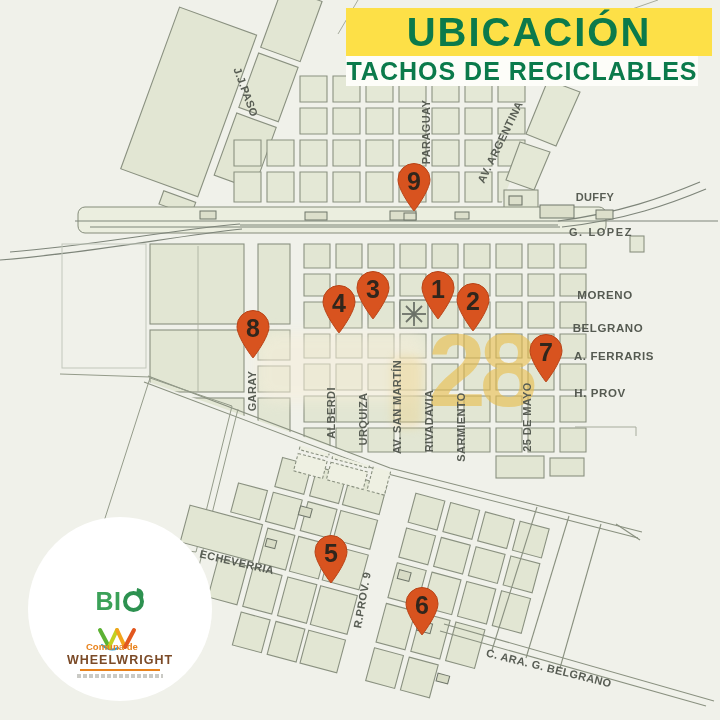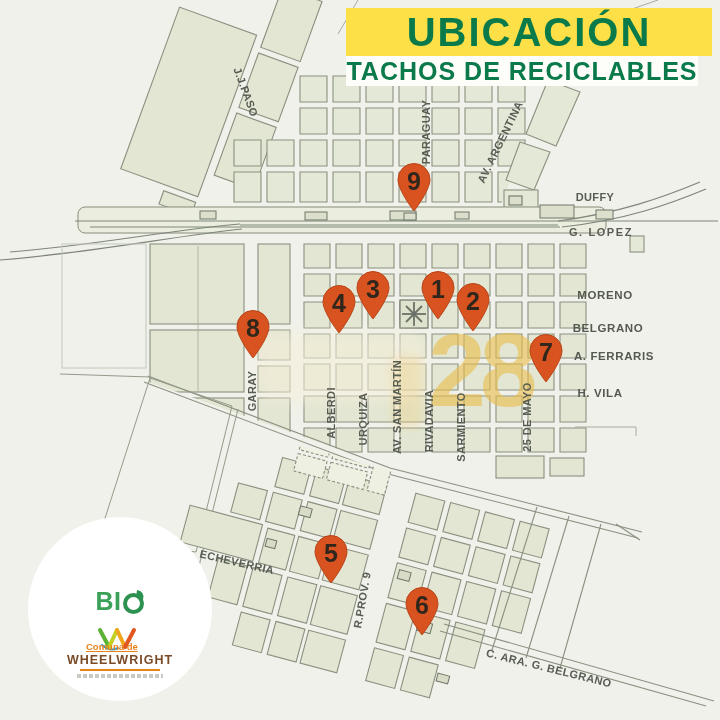--- a/index.html
+++ b/index.html
@@ -27,27 +27,27 @@
   .t2{font:800 25px/1 "Liberation Sans",sans-serif;color:#0b7a4b;letter-spacing:1px;}
   
   .pin{position:absolute;width:38px;height:50px;z-index:4;}
   .pin svg{position:absolute;left:0;top:0;}
   .pin .num{position:absolute;left:0;top:4px;width:100%;text-align:center;
             font:800 25px/1.2 "Liberation Sans",sans-serif;color:#31261c;}
   
   .logo{position:absolute;left:28px;top:517px;width:184px;height:184px;background:#ffffff;
         border-radius:50%;z-index:5;}
   .biowheel{position:absolute;top:72px;left:0;right:0;display:flex;justify-content:center;
-            align-items:flex-end;font:800 25px/1 "Liberation Sans",sans-serif;color:#3ba158;letter-spacing:.5px;}
+            align-items:center;font:800 25px/1 "Liberation Sans",sans-serif;color:#3ba158;letter-spacing:.5px;}
   .o-ring{width:21px;height:21px;border:4px solid #2d9150;border-radius:50%;margin:0 1px;
           position:relative;box-sizing:border-box;}
   .o-leaf{position:absolute;width:8px;height:8px;background:#2d9150;border-radius:0 80% 0 80%;
           top:-6px;right:-4px;transform:rotate(15deg);}
   .org{position:absolute;top:108px;left:0;right:0;text-align:center;}
-  .comuna{font:700 9.5px/1 "Liberation Sans",sans-serif;color:#e8821c;margin:-9px 0 0 58px;text-align:left;text-decoration:underline;}
+  .comuna{font:700 9.5px/1 "Liberation Sans",sans-serif;color:#e8821c;margin:-9px 0 0 58px;text-align:left;}
   .wheelwright{font:800 12.5px/1.3 "Liberation Sans",sans-serif;color:#7b4a27;letter-spacing:1px;}
   .rule{width:80px;height:2px;background:#e8821c;margin:1px auto 3px;}
   .tagline{width:86px;height:4px;margin:0 auto;opacity:.7;
            background:repeating-linear-gradient(90deg,#b3b3ac 0 4px,transparent 4px 6px);}
 </style>
 </head>
 <body>
 
 <div class="stage">
 
@@ -202,21 +202,21 @@
   <div class="wm24">28</div>
 
   <div class="sl" style="left:246px;top:92px;transform:translate(-50%,-50%) rotate(70deg);">J.J.PASO</div>
   <div class="sl" style="left:426px;top:132px;transform:translate(-50%,-50%) rotate(-90deg);">PARAGUAY</div>
   <div class="sl" style="left:500px;top:142px;transform:translate(-50%,-50%) rotate(-64deg);">AV. ARGENTINA</div>
   <div class="sl" style="left:558px;top:197px;transform:translate(-50%,-50%);margin-left:37px;">DUFFY</div>
   <div class="sl wide" style="left:601px;top:232px;transform:translate(-50%,-50%);">G. LOPEZ</div>
   <div class="sl right" style="left:605px;top:295px;transform:translate(-50%,-50%);">MORENO</div>
   <div class="sl right" style="left:608px;top:328px;transform:translate(-50%,-50%);">BELGRANO</div>
   <div class="sl right" style="left:614px;top:356px;transform:translate(-50%,-50%);">A. FERRARIS</div>
-  <div class="sl right" style="left:600px;top:393px;transform:translate(-50%,-50%);">H. VILA</div>
+  <div class="sl right" style="left:600px;top:393px;transform:translate(-50%,-50%);">H. PROV</div>
   <div class="sl" style="left:252px;top:391px;transform:translate(-50%,-50%) rotate(-90deg);">GARAY</div>
   <div class="sl" style="left:331px;top:413px;transform:translate(-50%,-50%) rotate(-90deg);">ALBERDI</div>
   <div class="sl" style="left:363px;top:419px;transform:translate(-50%,-50%) rotate(-90deg);">URQUIZA</div>
   <div class="sl" style="left:397px;top:407px;transform:translate(-50%,-50%) rotate(-90deg);">AV. SAN MARTÍN</div>
   <div class="sl" style="left:429px;top:421px;transform:translate(-50%,-50%) rotate(-90deg);">RIVADAVIA</div>
   <div class="sl" style="left:461px;top:427px;transform:translate(-50%,-50%) rotate(-90deg);">SARMIENTO</div>
   <div class="sl" style="left:527px;top:417px;transform:translate(-50%,-50%) rotate(-90deg);">25 DE MAYO</div>
   <div class="sl" style="left:237px;top:562px;transform:translate(-50%,-50%) rotate(13deg);">ECHEVERRIA</div>
   <div class="sl" style="left:362px;top:600px;transform:translate(-50%,-50%) rotate(-80deg);">R.PROV. 9</div>
   <div class="sl" style="left:549px;top:668px;transform:translate(-50%,-50%) rotate(14deg);">C. ARA. G. BELGRANO</div>

